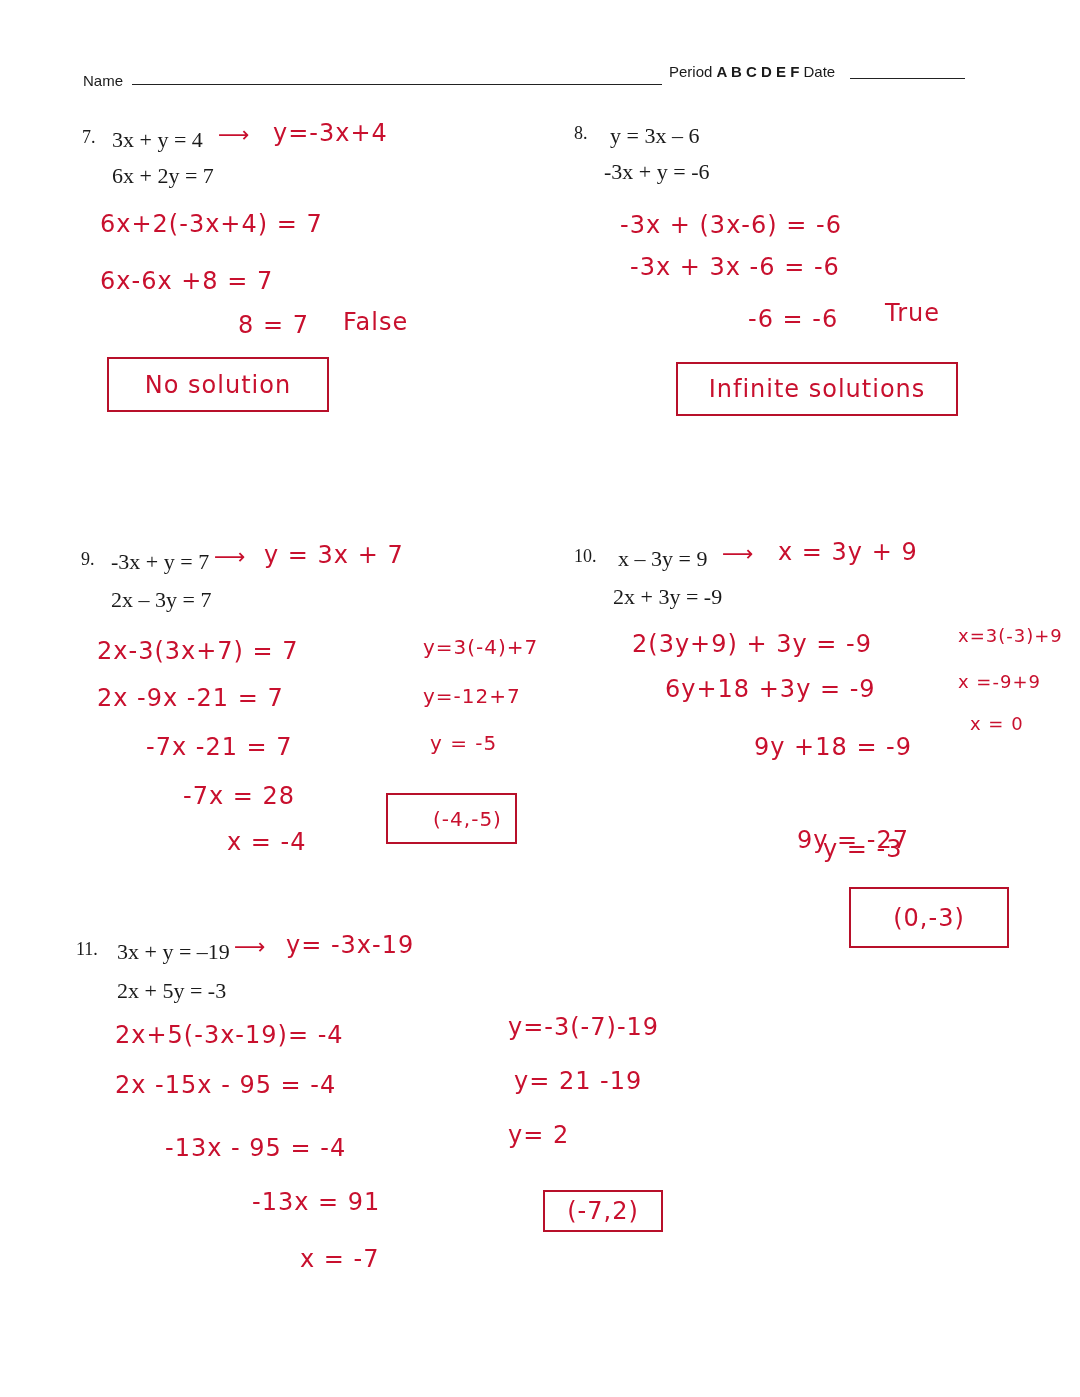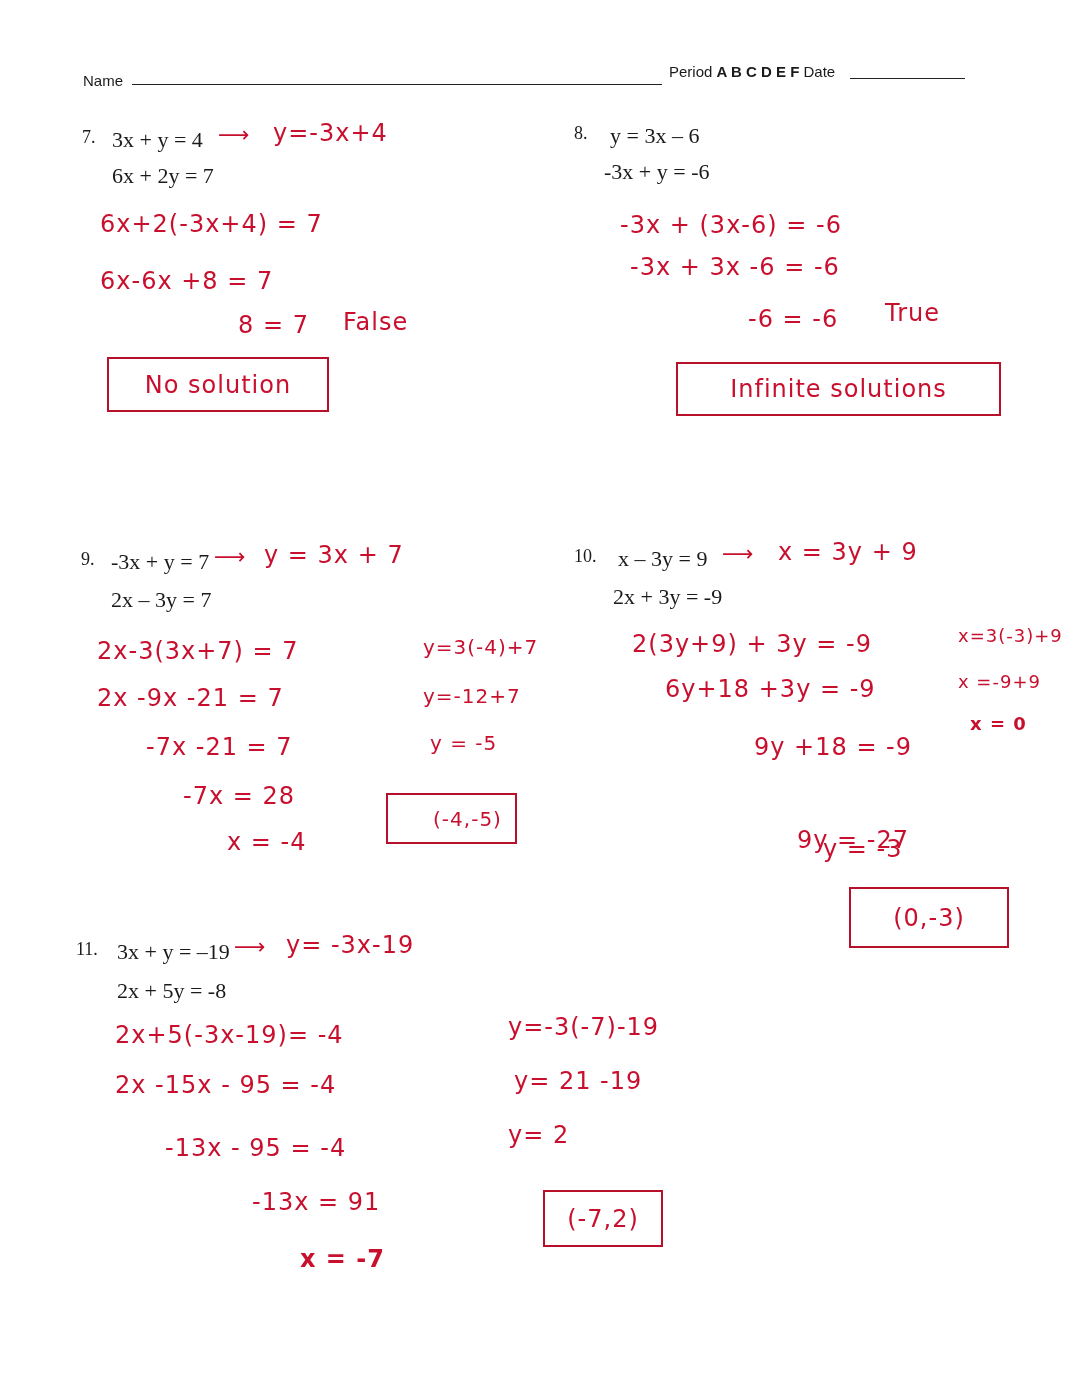--- a/index.html
+++ b/index.html
@@ -44,21 +44,21 @@
 </section>
 
 <section>
   <div class="abs num" style="left:574px; top:123px;">8.</div>
   <div class="abs eq" style="left:610px; top:123px;">y = 3x – 6</div>
   <div class="abs eq" style="left:604px; top:159px;">-3x + y = -6</div>
   <div class="abs hand" style="left:620px; top:211px;">-3x + (3x-6) = -6</div>
   <div class="abs hand" style="left:630px; top:253px;">-3x + 3x -6 = -6</div>
   <div class="abs hand" style="left:748px; top:305px;">-6 = -6</div>
   <div class="abs hand" style="left:885px; top:299px;">True</div>
-  <div class="box" style="left:676px; top:362px; width:325px; height:54px;">
+  <div class="box" style="left:676px; top:362px; width:282px; height:54px;">
     <span class="hand">Infinite solutions</span>
   </div>
 </section>
 
 <section>
   <div class="abs num" style="left:81px; top:549px;">9.</div>
   <div class="abs eq" style="left:111px; top:549px;">-3x + y = 7</div>
   <div class="abs arrow" style="left:214px; top:544px;">⟶</div>
   <div class="abs hand" style="left:264px; top:541px;">y = 3x + 7</div>
   <div class="abs eq" style="left:111px; top:587px;">2x – 3y = 7</div>
@@ -81,36 +81,36 @@
   <div class="abs arrow" style="left:722px; top:541px;">⟶</div>
   <div class="abs hand" style="left:778px; top:538px;">x = 3y + 9</div>
   <div class="abs eq" style="left:613px; top:584px;">2x + 3y = -9</div>
   <div class="abs hand" style="left:632px; top:630px;">2(3y+9) + 3y = -9</div>
   <div class="abs hand" style="left:665px; top:675px;">6y+18 +3y = -9</div>
   <div class="abs hand" style="left:754px; top:733px;">9y +18 = -9</div>
   <div class="abs hand" style="left:797px; top:826px;">9y = -27</div>
   <div class="abs hand" style="left:823px; top:835px;">y = -3</div>
   <div class="abs hand xs" style="left:958px; top:625px;">x=3(-3)+9</div>
   <div class="abs hand xs" style="left:958px; top:671px;">x =-9+9</div>
-  <div class="abs hand xs" style="left:970px; top:713px;font-weight:bold;">x = 0</div>
+  <div class="abs hand xs" style="left:970px; top:713px;">x = 0</div>
   <div class="box" style="left:849px; top:887px; width:160px; height:61px;">
     <span class="hand">(0,-3)</span>
   </div>
 </section>
 
 <section>
   <div class="abs num" style="left:76px; top:939px;">11.</div>
   <div class="abs eq" style="left:117px; top:939px;">3x + y = –19</div>
   <div class="abs arrow" style="left:234px; top:934px;">⟶</div>
   <div class="abs hand" style="left:286px; top:931px;">y= -3x-19</div>
-  <div class="abs eq" style="left:117px; top:978px;">2x + 5y = -8</div>
+  <div class="abs eq" style="left:117px; top:978px;">2x + 5y = -3</div>
   <div class="abs hand" style="left:115px; top:1021px;">2x+5(-3x-19)= -4</div>
   <div class="abs hand" style="left:115px; top:1071px;">2x -15x - 95 = -4</div>
   <div class="abs hand" style="left:165px; top:1134px;">-13x - 95 = -4</div>
   <div class="abs hand" style="left:252px; top:1188px;">-13x = 91</div>
-  <div class="abs hand" style="left:300px; top:1245px;font-weight:bold;">x = -7</div>
+  <div class="abs hand" style="left:300px; top:1245px;">x = -7</div>
   <div class="abs hand" style="left:508px; top:1013px;">y=-3(-7)-19</div>
   <div class="abs hand" style="left:508px; top:1067px;margin-left:6px;">y= 21 -19</div>
   <div class="abs hand" style="left:508px; top:1121px;">y= 2</div>
-  <div class="box" style="left:543px; top:1190px; width:120px; height:57px;">
+  <div class="box" style="left:543px; top:1190px; width:120px; height:42px;">
     <span class="hand">(-7,2)</span>
   </div>
 </section>
 
 </body></html>

